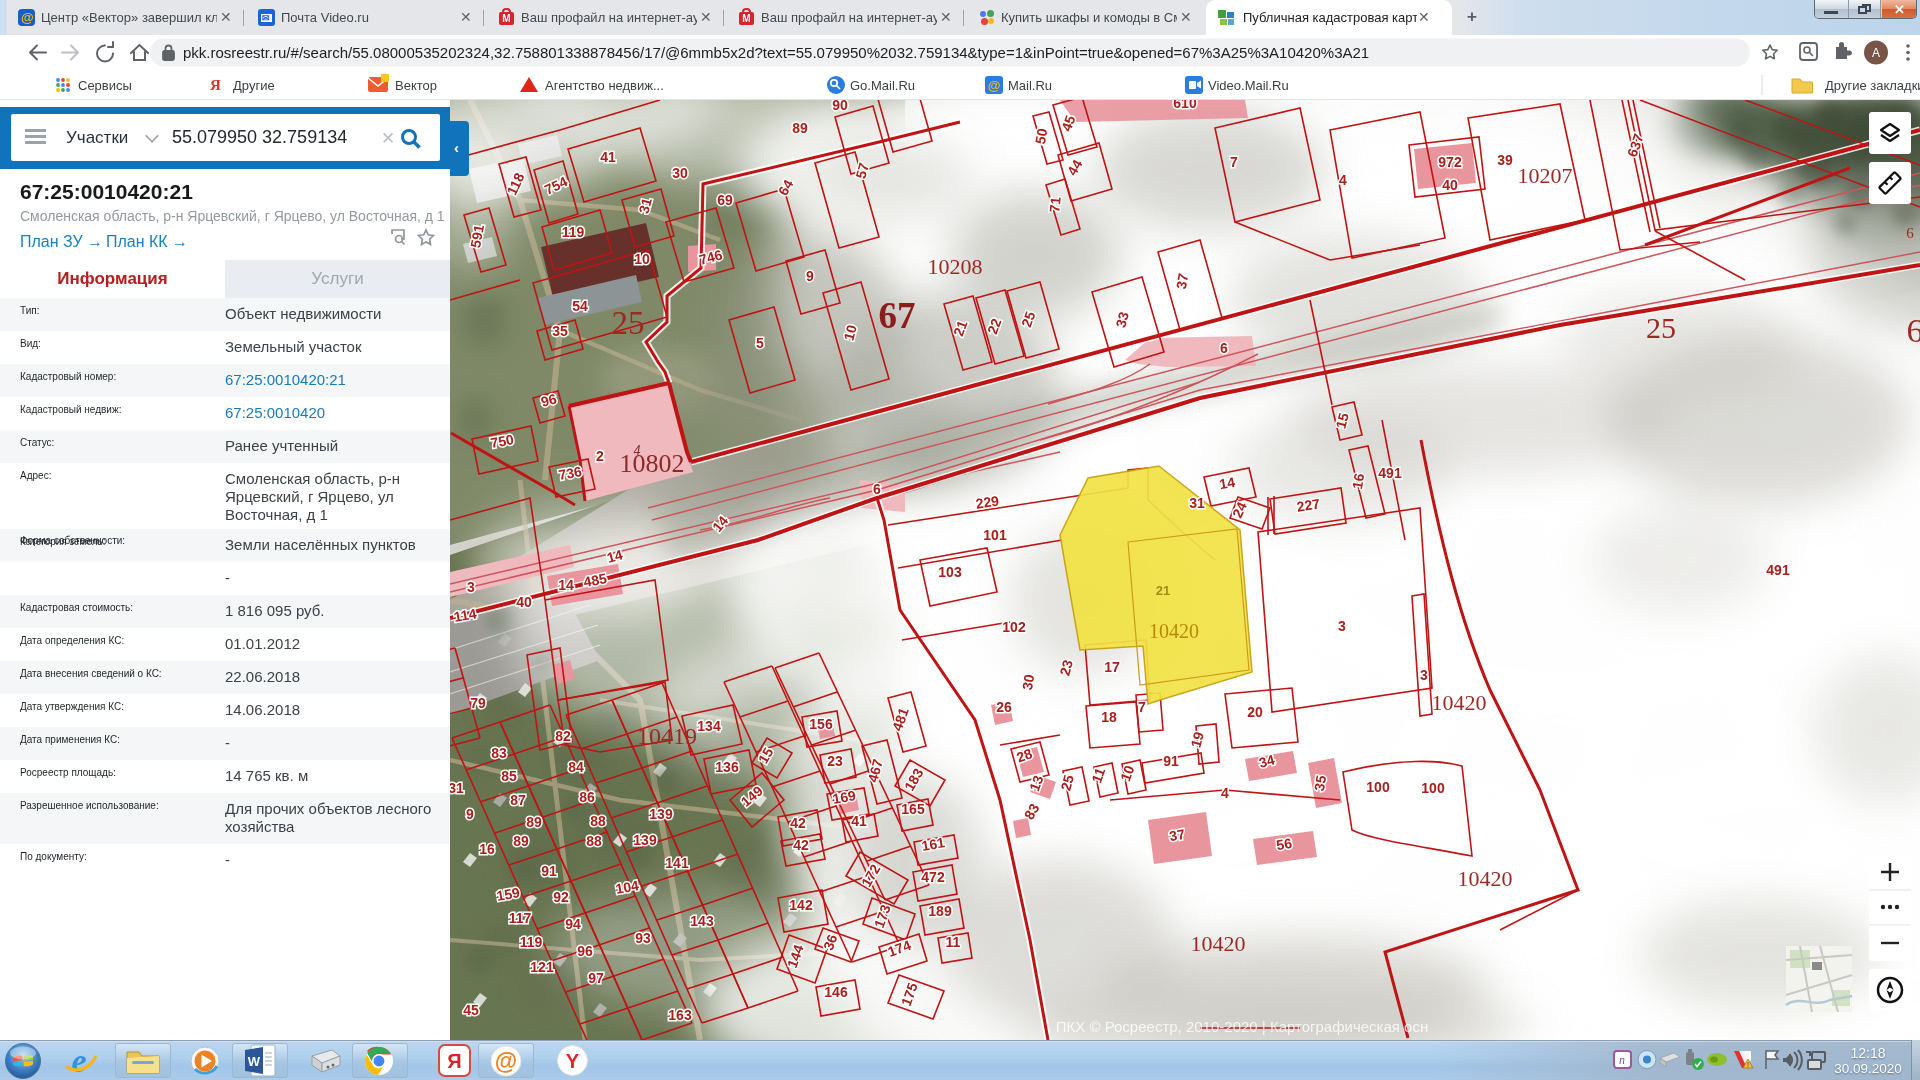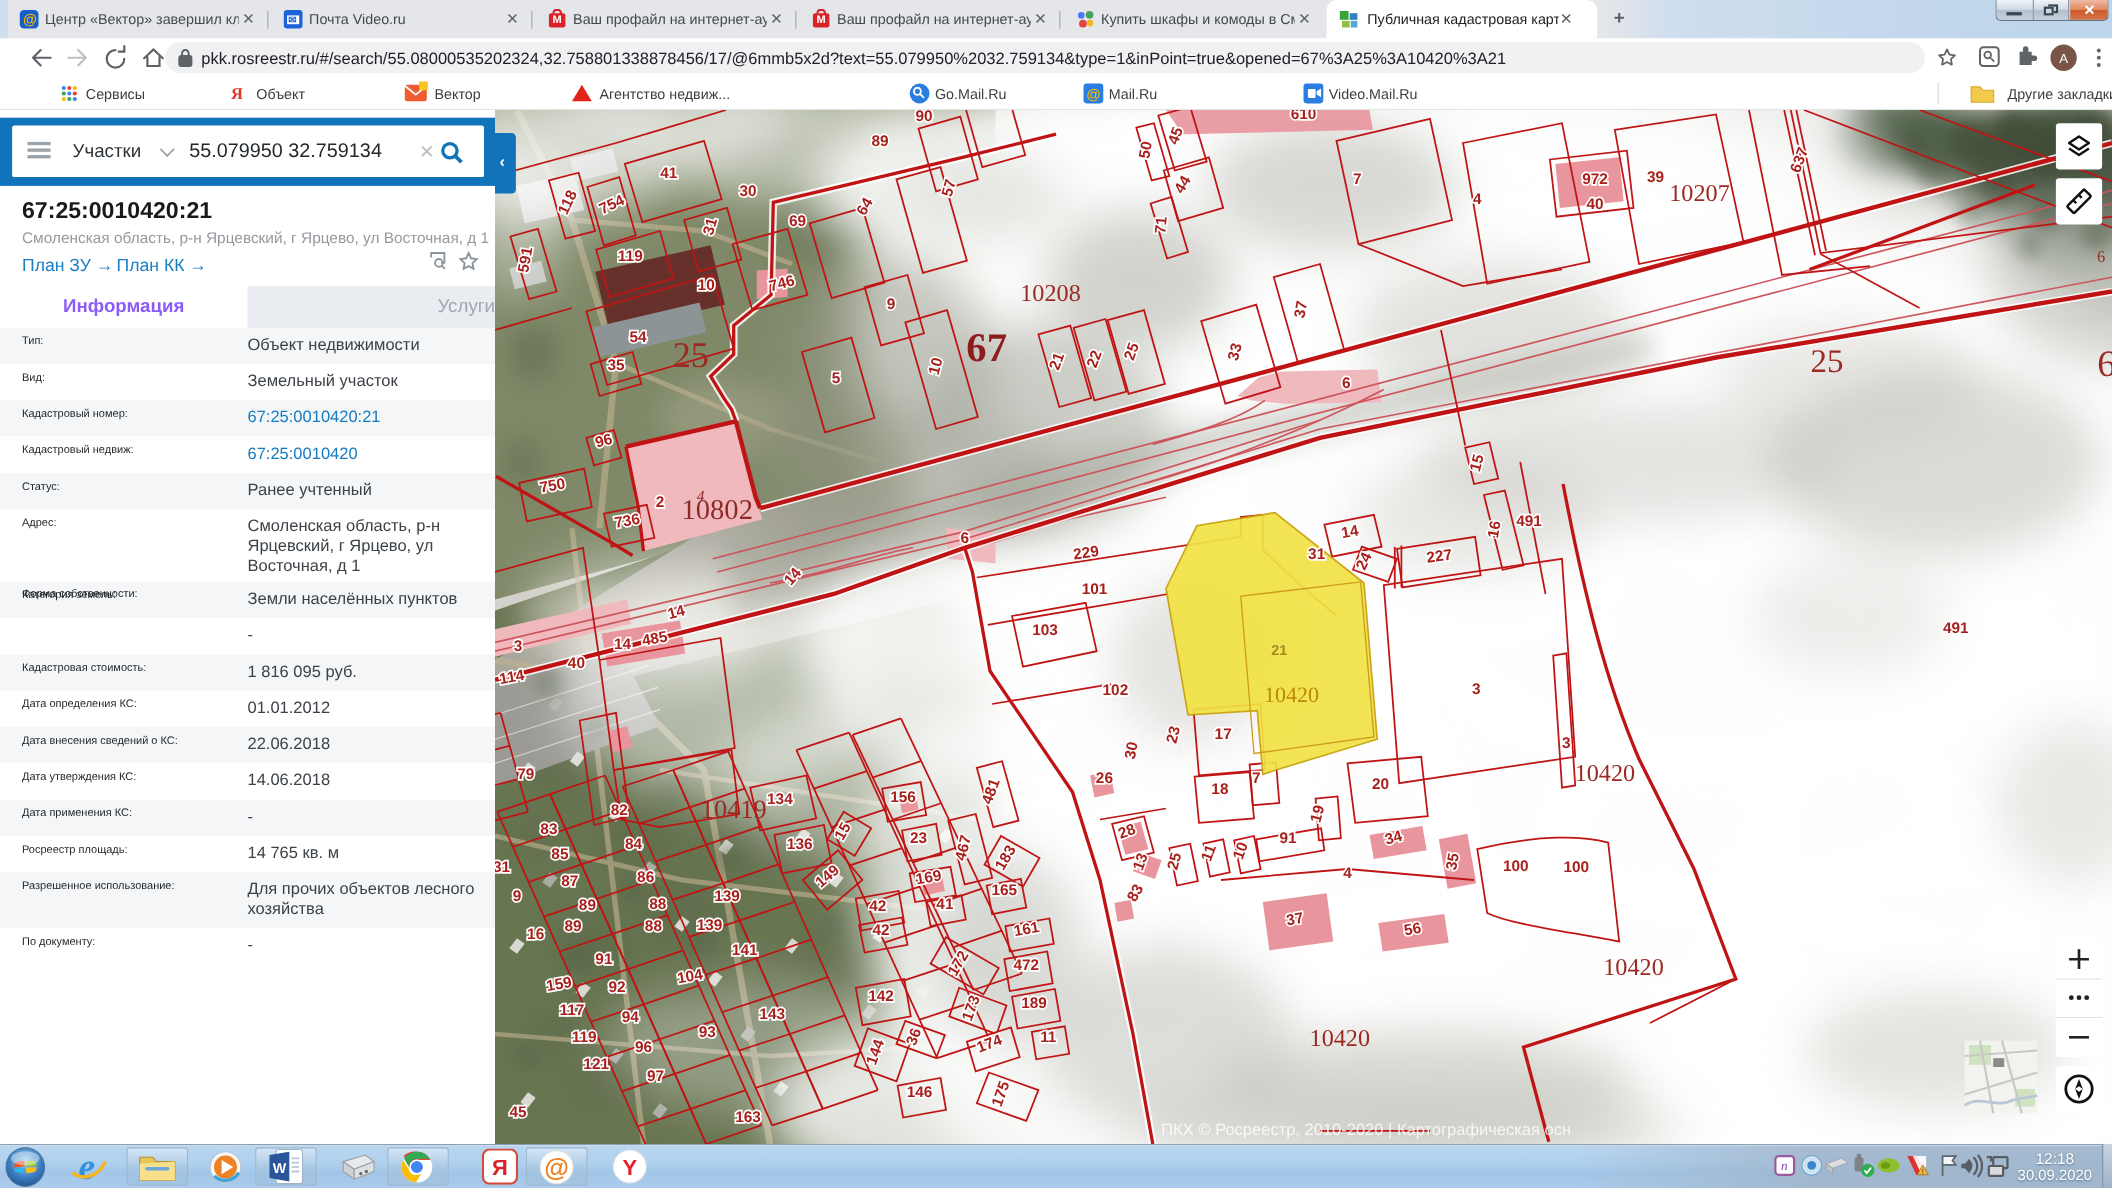--- a/index.html
+++ b/index.html
@@ -120,21 +120,21 @@
     </g>
 <g>
       <rect x="1185" y="6" width="18" height="18" rx="3" fill="#2a7de1"></rect>
       <rect x="1189" y="11" width="7" height="8" rx="1" fill="#fff"></rect>
       <path d="M1197,13 l4,-2.5 v8 l-4,-2.5 z" fill="#fff"></path>
     </g>
 <line x1="1762" y1="5" x2="1762" y2="25" stroke="#d6d9dc" stroke-width="1"></line>
 <path d="M1792,9 h8 l2.5,3 h10 v11 h-20.5 z" fill="#f2c94c" stroke="#d8ab28" stroke-width="1"></path>
 </svg>
 <div class="a bk" style="left:78px;top:78px">Сервисы</div>
-<div class="a bk" style="left:233px;top:78px">Объект</div>
+<div class="a bk" style="left:233px;top:78px">Другие</div>
 <div class="a bk" style="left:395px;top:78px">Вектор</div>
 <div class="a bk" style="left:545px;top:78px">Агентство недвиж...</div>
 <div class="a bk" style="left:850px;top:78px">Go.Mail.Ru</div>
 <div class="a bk" style="left:1008px;top:78px">Mail.Ru</div>
 <div class="a bk" style="left:1208px;top:78px">Video.Mail.Ru</div>
 <div class="a bk" style="left:1825px;top:78px">Другие закладки</div>
 <div class="a" style="left:0;top:99px;width:1920px;height:1px;background:#e2e4e7"></div>
 <div class="a" style="left:0;top:100px;width:450px;height:940px;background:#fff"></div>
 <div class="a" style="left:0;top:107px;width:450px;height:62px;background:#1173ba"></div>
 <div class="a" style="left:11px;top:114px;width:429px;height:47px;background:#fff;border-radius:2px"></div>
@@ -154,22 +154,22 @@
 <div class="a" style="left:20px;top:233px;font-size:16px;color:#1a80c4">План ЗУ →</div>
 <div class="a" style="left:106px;top:233px;font-size:16px;color:#1a80c4">План КК →</div>
 <svg class="a" style="left:390px;top:228px" width="50" height="22" viewBox="0 0 50 22">
 <g fill="none" stroke="#8d959c" stroke-width="1.7">
 <path d="M2,6 v-4 h12 v9 h-3"></path>
       <circle cx="9" cy="11" r="3.5"></circle>
       <path d="M11.5,13.5 l3,3"></path>
 <path d="M36,2 l2.2,4.8 5.2,.7 -3.8,3.7 .9,5.2 -4.5,-2.5 -4.5,2.5 .9,-5.2 -3.8,-3.7 5.2,-.7 z"></path>
 </g>
   </svg>
-<div class="a" style="left:0;top:260px;width:225px;height:38px;background:#fff;text-align:center;font-size:17px;font-weight:bold;color:#8b5cf6;padding-top:9px">Информация</div>
-<div class="a" style="left:225px;top:260px;width:225px;height:38px;background:#e9edf1;text-align:right;font-size:17px;color:#9fa8b0;padding-top:9px">Услуги</div>
+<div class="a" style="left:0;top:260px;width:225px;height:38px;background:#fff;text-align:center;font-size:17px;font-weight:bold;color:#b91c1c;padding-top:9px">Информация</div>
+<div class="a" style="left:225px;top:260px;width:225px;height:38px;background:#e9edf1;text-align:center;font-size:17px;color:#9fa8b0;padding-top:9px">Услуги</div>
 <div class="a" style="left:0;top:298px;width:450px;height:33px;background:#f4f6f8"></div>
 <div class="a lbl" style="left:20px;top:305px">Тип:</div>
 <div class="a val" style="left:225px;top:305px;width:215px;line-height:18px">Объект недвижимости</div>
 <div class="a" style="left:0;top:331px;width:450px;height:33px;background:#ffffff"></div>
 <div class="a lbl" style="left:20px;top:338px">Вид:</div>
 <div class="a val" style="left:225px;top:338px;width:215px;line-height:18px">Земельный участок</div>
 <div class="a" style="left:0;top:364px;width:450px;height:33px;background:#f4f6f8"></div>
 <div class="a lbl" style="left:20px;top:371px">Кадастровый номер:</div>
 <div class="a lnk" style="left:225px;top:371px;width:215px;line-height:18px">67:25:0010420:21</div>
 <div class="a" style="left:0;top:397px;width:450px;height:33px;background:#ffffff"></div>

